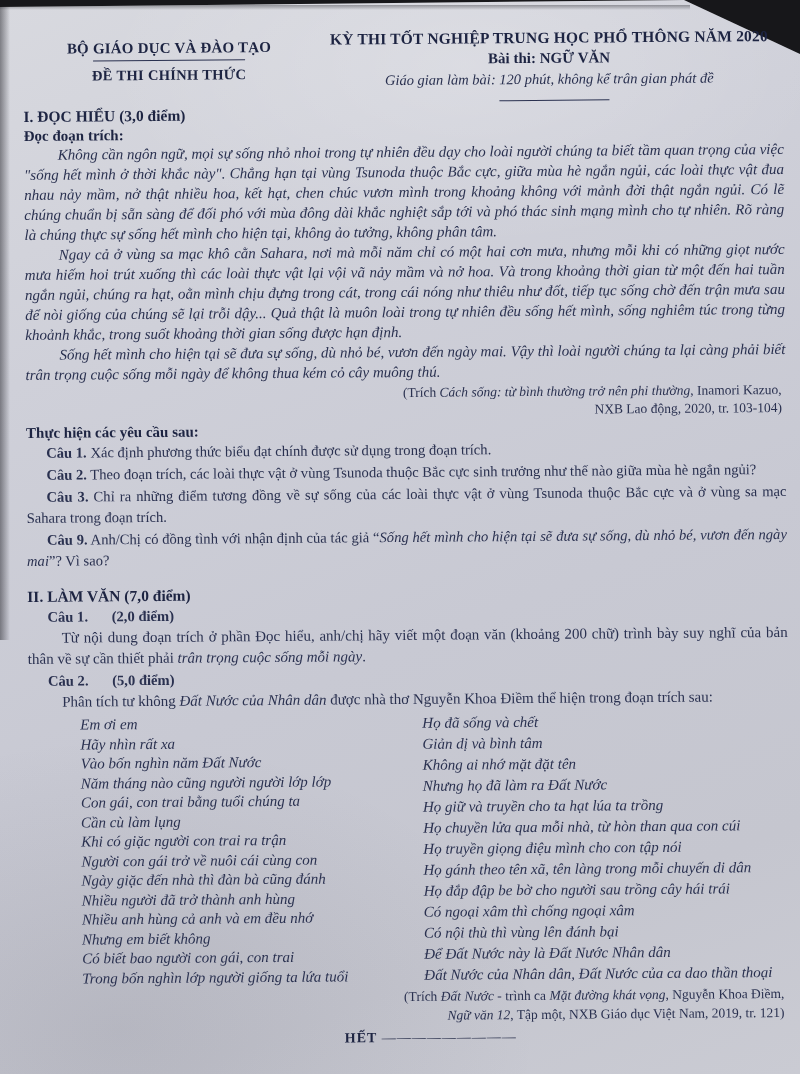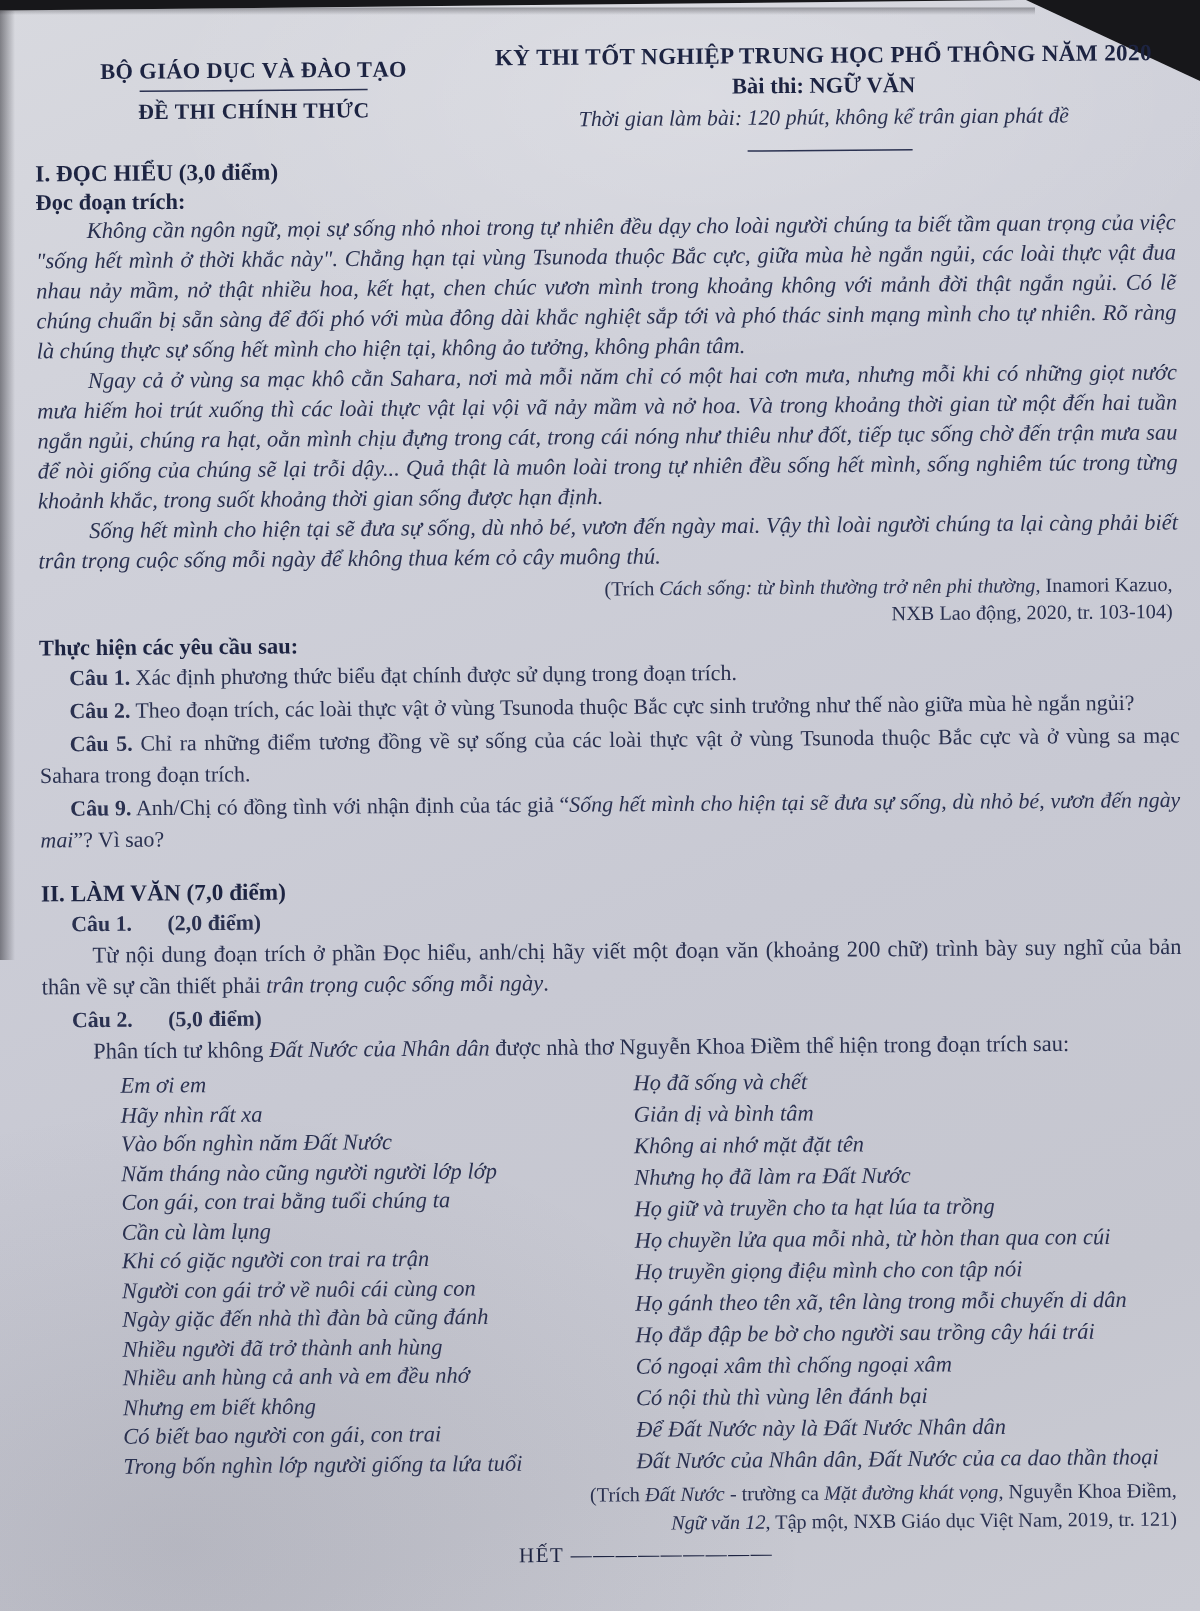--- a/index.html
+++ b/index.html
@@ -67,42 +67,42 @@
   .poem-left{width:342px;margin-left:52px;}
   .poem-right{flex:1;}
   .poem div{font-style:italic;font-size:15px;white-space:nowrap;}
   .poem-left div{line-height:19.5px;}
   .poem-right div{line-height:21px;}
   .poem-cite{text-align:right;font-size:13.5px;line-height:18.5px;margin-top:2px;padding-right:6px;}
   .footer{
     text-align:center;font-size:14px;margin-top:5px;padding-left:40px;
     letter-spacing:1px;color:#1d2442;
   }
-  .footer .het{font-weight:normal;}
+  .footer .het{font-weight:bold;}
 </style>
 </head>
 <body>
 
 <div class="paper">
   <div class="edge-top"></div>
   <div class="edge-left"></div>
 </div>
 
 <div class="content">
 
   <div class="hdr">
     <div class="hdr-left">
       <div class="ministry ink-strong">BỘ GIÁO DỤC VÀ ĐÀO TẠO</div>
       <div class="ministry-rule"></div>
       <div class="official ink-strong">ĐỀ THI CHÍNH THỨC</div>
     </div>
     <div class="hdr-right">
       <div class="exam-title ink-strong">KỲ THI TỐT NGHIỆP TRUNG HỌC PHỔ THÔNG NĂM 2020</div>
       <div class="exam-subject ink-strong">Bài thi: NGỮ VĂN</div>
-      <div class="exam-time"><span>Thời gian làm bài: </span><span class="u">120 phút, không kể</span><span> trân gian phát đề</span></div>
+      <div class="exam-time"><span>Giáo gian làm bài: </span><span class="u">120 phút, không kể</span><span> trân gian phát đề</span></div>
     </div>
   </div>
 
   <div class="sec-title ink-strong">I. ĐỌC HIỂU (3,0 điểm)</div>
   <div class="lead ink-strong">Đọc đoạn trích:</div>
 
   <div class="passage">
     <p>Không cần ngôn ngữ, mọi sự sống nhỏ nhoi trong tự nhiên đều dạy cho loài người chúng ta biết tầm quan trọng của việc "sống hết mình ở thời khắc này". Chẳng hạn tại vùng Tsunoda thuộc Bắc cực, giữa mùa hè ngắn ngủi, các loài thực vật đua nhau nảy mầm, nở thật nhiều hoa, kết hạt, chen chúc vươn mình trong khoảng không với mảnh đời thật ngắn ngủi. Có lẽ chúng chuẩn bị sẵn sàng để đối phó với mùa đông dài khắc nghiệt sắp tới và phó thác sinh mạng mình cho tự nhiên. Rõ ràng là chúng thực sự sống hết mình cho hiện tại, không ảo tưởng, không phân tâm.</p>
     <p>Ngay cả ở vùng sa mạc khô cằn Sahara, nơi mà mỗi năm chỉ có một hai cơn mưa, nhưng mỗi khi có những giọt nước mưa hiếm hoi trút xuống thì các loài thực vật lại vội vã nảy mầm và nở hoa. Và trong khoảng thời gian từ một đến hai tuần ngắn ngủi, chúng ra hạt, oằn mình chịu đựng trong cát, trong cái nóng như thiêu như đốt, tiếp tục sống chờ đến trận mưa sau để nòi giống của chúng sẽ lại trỗi dậy... Quả thật là muôn loài trong tự nhiên đều sống hết mình, sống nghiêm túc trong từng khoảnh khắc, trong suốt khoảng thời gian sống được hạn định.</p>
     <p>Sống hết mình cho hiện tại sẽ đưa sự sống, dù nhỏ bé, vươn đến ngày mai. Vậy thì loài người chúng ta lại càng phải biết trân trọng cuộc sống mỗi ngày để không thua kém cỏ cây muông thú.</p>
@@ -110,21 +110,21 @@
 
   <div class="cite">
     <div><span>(Trích </span><span class="it">Cách sống: từ bình thường trở nên phi thường</span><span>, Inamori Kazuo,</span></div>
     <div>NXB Lao động, 2020, tr. 103-104)</div>
   </div>
 
   <div class="lead ink-strong">Thực hiện các yêu cầu sau:</div>
 
   <div class="q"><span class="lbl">Câu 1.</span><span> Xác định phương thức biểu đạt chính được sử dụng trong đoạn trích.</span></div>
   <div class="q"><span class="lbl">Câu 2.</span><span> Theo đoạn trích, các loài thực vật ở vùng Tsunoda thuộc Bắc cực sinh trưởng như thế nào giữa mùa hè ngắn ngủi?</span></div>
-  <div class="q"><span class="lbl">Câu 5.</span><span> Chỉ ra những điểm tương đồng về sự sống của các loài thực vật ở vùng Tsunoda thuộc Bắc cực và ở vùng sa mạc Sahara trong đoạn trích.</span></div>
+  <div class="q"><span class="lbl">Câu 3.</span><span> Chỉ ra những điểm tương đồng về sự sống của các loài thực vật ở vùng Tsunoda thuộc Bắc cực và ở vùng sa mạc Sahara trong đoạn trích.</span></div>
   <div class="q"><span class="lbl">Câu 9.</span><span> Anh/Chị có đồng tình với nhận định của tác giả “</span><span class="qt">Sống hết mình cho hiện tại sẽ đưa sự sống, dù nhỏ bé, vươn đến ngày mai</span><span>”? Vì sao?</span></div>
 
   <div class="sec-title ink-strong">II. LÀM VĂN (7,0 điểm)</div>
 
   <div class="q"><span class="lbl">Câu 1. </span><span class="lbl pts">(2,0 điểm)</span></div>
   <p class="body-par"><span>Từ nội dung đoạn trích ở phần Đọc hiểu, anh/chị hãy viết một đoạn văn (khoảng 200 chữ) trình bày suy nghĩ của bản thân về sự cần thiết phải </span><span class="it">trân trọng cuộc sống mỗi ngày</span><span>.</span></p>
 
   <div class="q"><span class="lbl">Câu 2. </span><span class="lbl pts">(5,0 điểm)</span></div>
   <p class="body-par"><span>Phân tích tư không </span><span class="it">Đất Nước của Nhân dân</span><span> được nhà thơ Nguyễn Khoa Điềm thể hiện trong đoạn trích sau:</span></p>
 
@@ -156,19 +156,19 @@
       <div>Họ gánh theo tên xã, tên làng trong mỗi chuyến di dân</div>
       <div>Họ đắp đập be bờ cho người sau trồng cây hái trái</div>
       <div>Có ngoại xâm thì chống ngoại xâm</div>
       <div>Có nội thù thì vùng lên đánh bại</div>
       <div>Để Đất Nước này là Đất Nước Nhân dân</div>
       <div>Đất Nước của Nhân dân, Đất Nước của ca dao thần thoại</div>
     </div>
   </div>
 
   <div class="poem-cite">
-    <div><span>(Trích </span><span class="it">Đất Nước</span><span> - trường ca </span><span class="it">Mặt đường khát vọng</span><span>, Nguyễn Khoa Điềm,</span></div>
+    <div><span>(Trích </span><span class="it">Đất Nước</span><span> - trình ca </span><span class="it">Mặt đường khát vọng</span><span>, Nguyễn Khoa Điềm,</span></div>
     <div><span class="it">Ngữ văn 12</span><span>, Tập một, NXB Giáo dục Việt Nam, 2019, tr. 121)</span></div>
   </div>
 
   <div class="footer"><span class="het">HẾT</span> <span>—————————</span></div>
 
 </div>
 
 </body></html>

